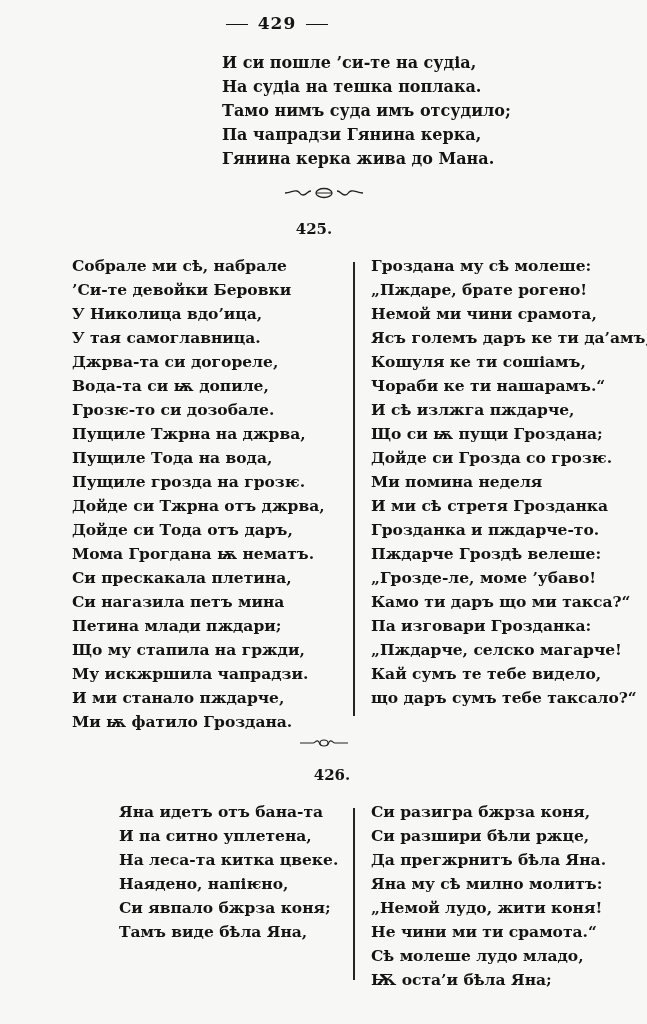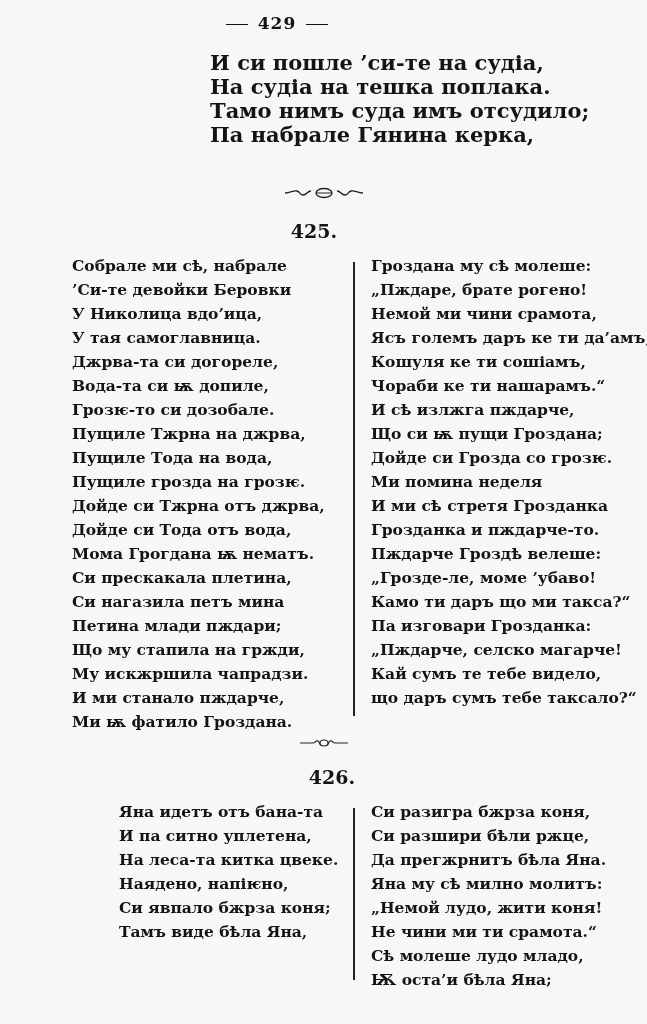--- a/index.html
+++ b/index.html
@@ -29,39 +29,39 @@
       display: inline-block;
       width: 22px;
       height: 1.5px;
       background: #141414;
       vertical-align: middle;
       margin: 0 10px;
     }
     .centered-verse {
       position: absolute;
       top: 51px;
-      left: 210px;
-      font-size: 21px;
+      left: 222px;
+      font-size: 16px;
       line-height: 24px;
       font-weight: bold;
     }
     .centered-verse .line { white-space: nowrap; }
     .ornament {
       position: absolute;
       left: 0;
       width: 647px;
       text-align: center;
     }
     .ornament svg { display: inline-block; }
     .section-heading {
       position: absolute;
       left: 0;
       width: 628px;
       text-align: center;
-      font-size: 19px;
+      font-size: 15px;
       font-weight: bold;
     }
     .column {
       position: absolute;
       font-size: 15.5px;
       line-height: 24px;
       font-weight: bold;
     }
     .column .line { white-space: nowrap; }
     .divider {
@@ -74,21 +74,22 @@
 <body>
 
 <div class="page-number">
   <span class="dash"></span><span>429</span><span class="dash"></span>
 </div>
 
 <div class="centered-verse">
   <div class="line">И си пошле ’си-те на судіа,</div>
   <div class="line">На судіа на тешка поплака.</div>
   <div class="line">Тамо нимъ суда имъ отсудило;</div>
-  <div class="line">Па набрале Гянина керка,</div>
+  <div class="line">Па чапрадзи Гянина керка,</div>
+  <div class="line">Гянина керка жива до Мана.</div>
 </div>
 
 <div class="ornament" style="top:184px;">
   <svg width="82" height="12" viewBox="0 0 82 12">
     <path d="M2 6 C8 6 10 3 14 4 C18 5 16 8 20 8 C24 8 24 4 28 4" stroke="#222" stroke-width="1.3" fill="none"></path>
     <ellipse cx="41" cy="6" rx="8" ry="4.5" stroke="#222" stroke-width="1.3" fill="none"></ellipse>
     <path d="M33 6 L49 6" stroke="#222" stroke-width="1"></path>
     <path d="M80 6 C74 6 72 3 68 4 C64 5 66 8 62 8 C58 8 58 4 54 4" stroke="#222" stroke-width="1.3" fill="none"></path>
   </svg>
 </div>
@@ -100,21 +101,21 @@
   <div class="line">’Си-те девойки Беровки</div>
   <div class="line">У Николица вдо’ица,</div>
   <div class="line">У тая самоглавница.</div>
   <div class="line">Джрва-та си догореле,</div>
   <div class="line">Вода-та си ѭ допиле,</div>
   <div class="line">Грозѥ-то си дозобале.</div>
   <div class="line">Пущиле Тжрна на джрва,</div>
   <div class="line">Пущиле Тода на вода,</div>
   <div class="line">Пущиле грозда на грозѥ.</div>
   <div class="line">Дойде си Тжрна отъ джрва,</div>
-  <div class="line">Дойде си Тода отъ вода,</div>
+  <div class="line">Дойде си Тода отъ даръ,</div>
   <div class="line">Мома Грогдана ѭ нематъ.</div>
   <div class="line">Си прескакала плетина,</div>
   <div class="line">Си нагазила петъ мина</div>
   <div class="line">Петина млади пждари;</div>
   <div class="line">Що му стапила на гржди,</div>
   <div class="line">Му искжршила чапрадзи.</div>
   <div class="line">И ми станало пждарче,</div>
   <div class="line">Ми ѭ фатило Гроздана.</div>
 </div>
 

